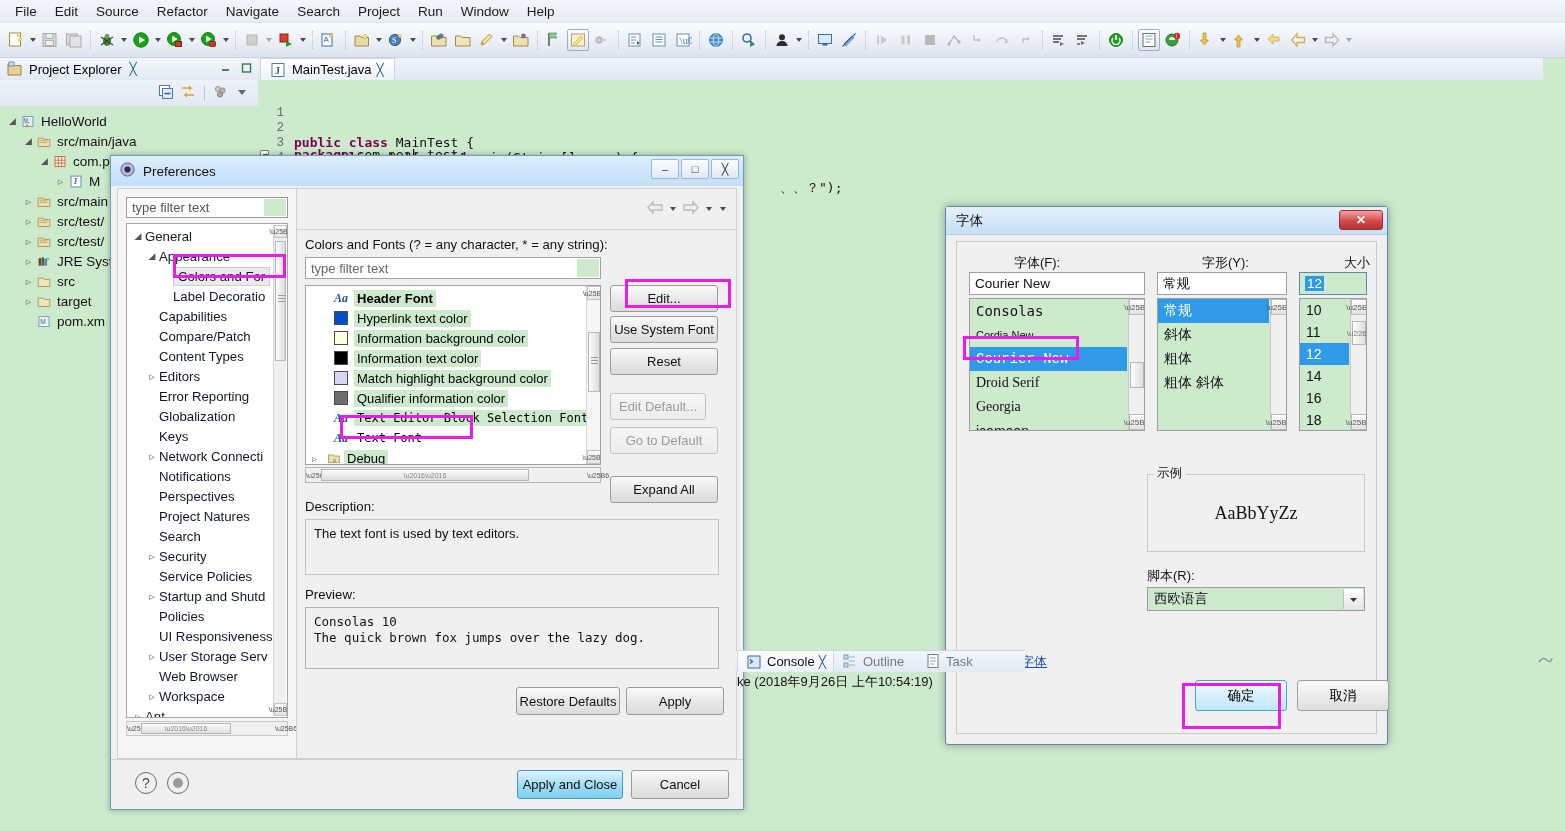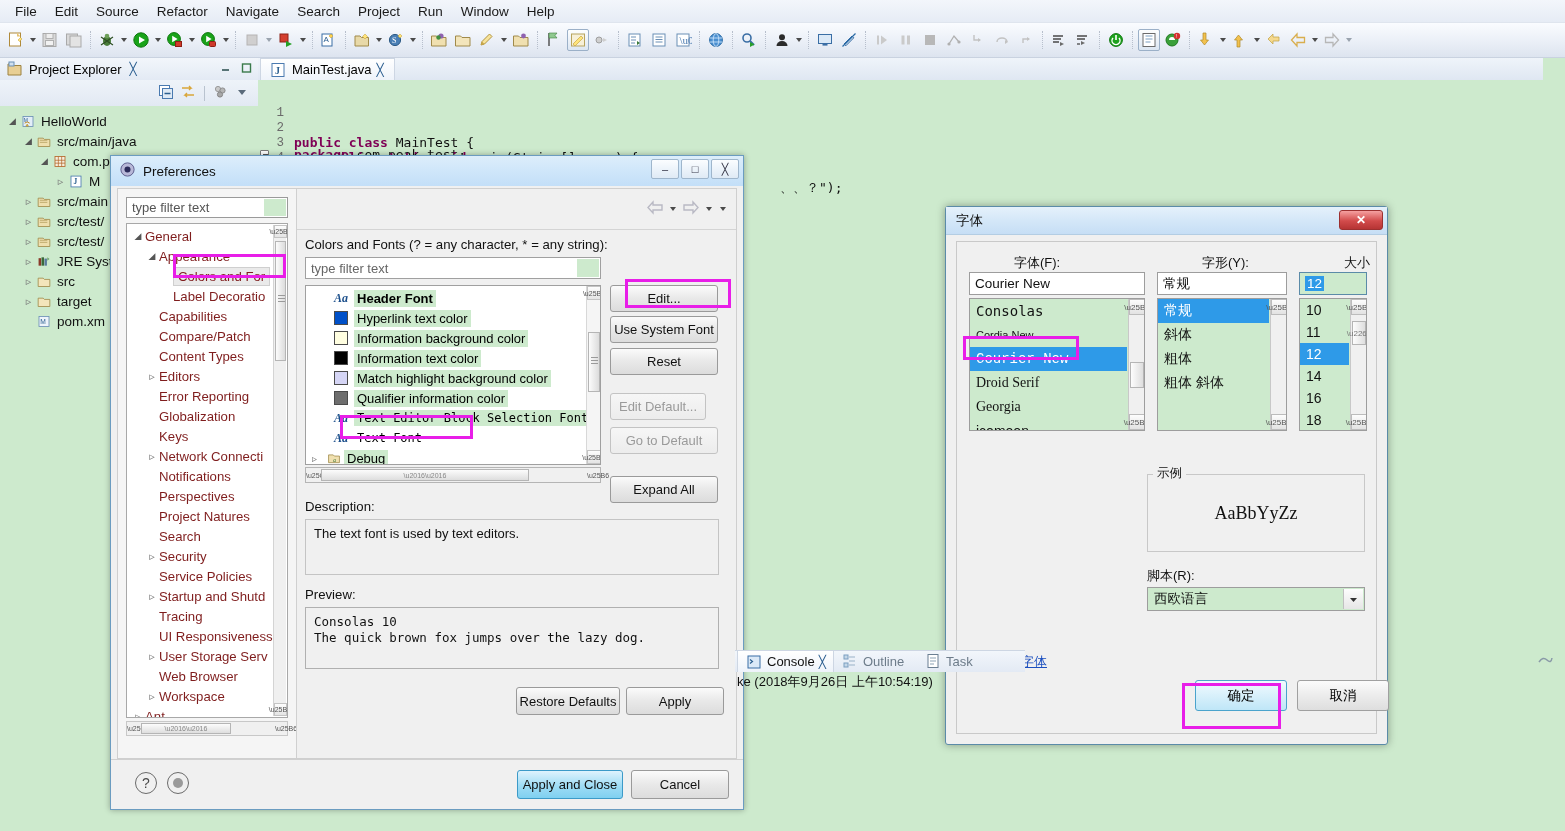--- a/index.html
+++ b/index.html
@@ -109,21 +109,21 @@
   .filterbox {
     position:absolute; left:8px; top:8px; width:162px; height:21px;
     border:1px solid #9a9a9a; background:#fff; font-size:13px; color:#555;
     display:flex; align-items:center; padding-left:5px;
   }
   .filterbox .fx { position:absolute; right:1px; top:1px; bottom:1px; width:22px; background:#cdeacd;}
   .prefs-tree {
     position:absolute; left:8px; top:34px; width:162px; bottom:40px;
     background:#fff; border:1px solid #a8a8a8; overflow:hidden; padding-top:3px;
   }
-  .ptrow { display:flex; align-items:center; height:20px; font-size:13.2px; color:#7f1d1d; white-space:nowrap; }
+  .ptrow { display:flex; align-items:center; height:20px; font-size:13.2px; color:#0f172a; white-space:nowrap; }
   .ptarrow { width:14px; text-align:center; font-size:9px; color:#555;}
   .ptarrow.open::before{content:"\25E2";}
   .ptarrow.closed::before{content:"\25B9"; font-size:11px; color:#777;}
   .ptarrow.none::before{content:"";}
   .prefs-vscroll { position:absolute; right:1px; top:1px; bottom:1px; width:13px; background:#f0f0f0; border-left:1px solid #d4d4d4;}
   .sc-up, .sc-dn { width:13px; height:13px; display:flex; align-items:center; justify-content:center; font-size:7px; color:#555;
      background:linear-gradient(to bottom,#fdfdfd,#e4e4e4); border:1px solid #c4c4c4;}
   .sc-thumb { position:absolute; width:11px; background:linear-gradient(to right,#fcfcfc,#dcdcdc); border:1px solid #b5b5b5; left:1px;}
   .prefs-hscroll { position:absolute; left:8px; width:162px; height:15px; bottom:22px;
      background:#f0f0f0; border:1px solid #c8c8c8; display:flex; align-items:center; }
@@ -871,21 +871,21 @@
             <div class="ptrow" style="padding-left: 18px;">
               <span class="ptarrow none"></span>
               <span>Service Policies</span>
             </div>
             <div class="ptrow" style="padding-left: 18px;">
               <span class="ptarrow closed"></span>
               <span>Startup and Shutd</span>
             </div>
             <div class="ptrow" style="padding-left: 18px;">
               <span class="ptarrow none"></span>
-              <span>Tracing</span>
+              <span>Policies</span>
             </div>
             <div class="ptrow" style="padding-left: 18px;">
               <span class="ptarrow none"></span>
               <span>UI Responsiveness</span>
             </div>
             <div class="ptrow" style="padding-left: 18px;">
               <span class="ptarrow closed"></span>
               <span>User Storage Serv</span>
             </div>
             <div class="ptrow" style="padding-left: 18px;">

